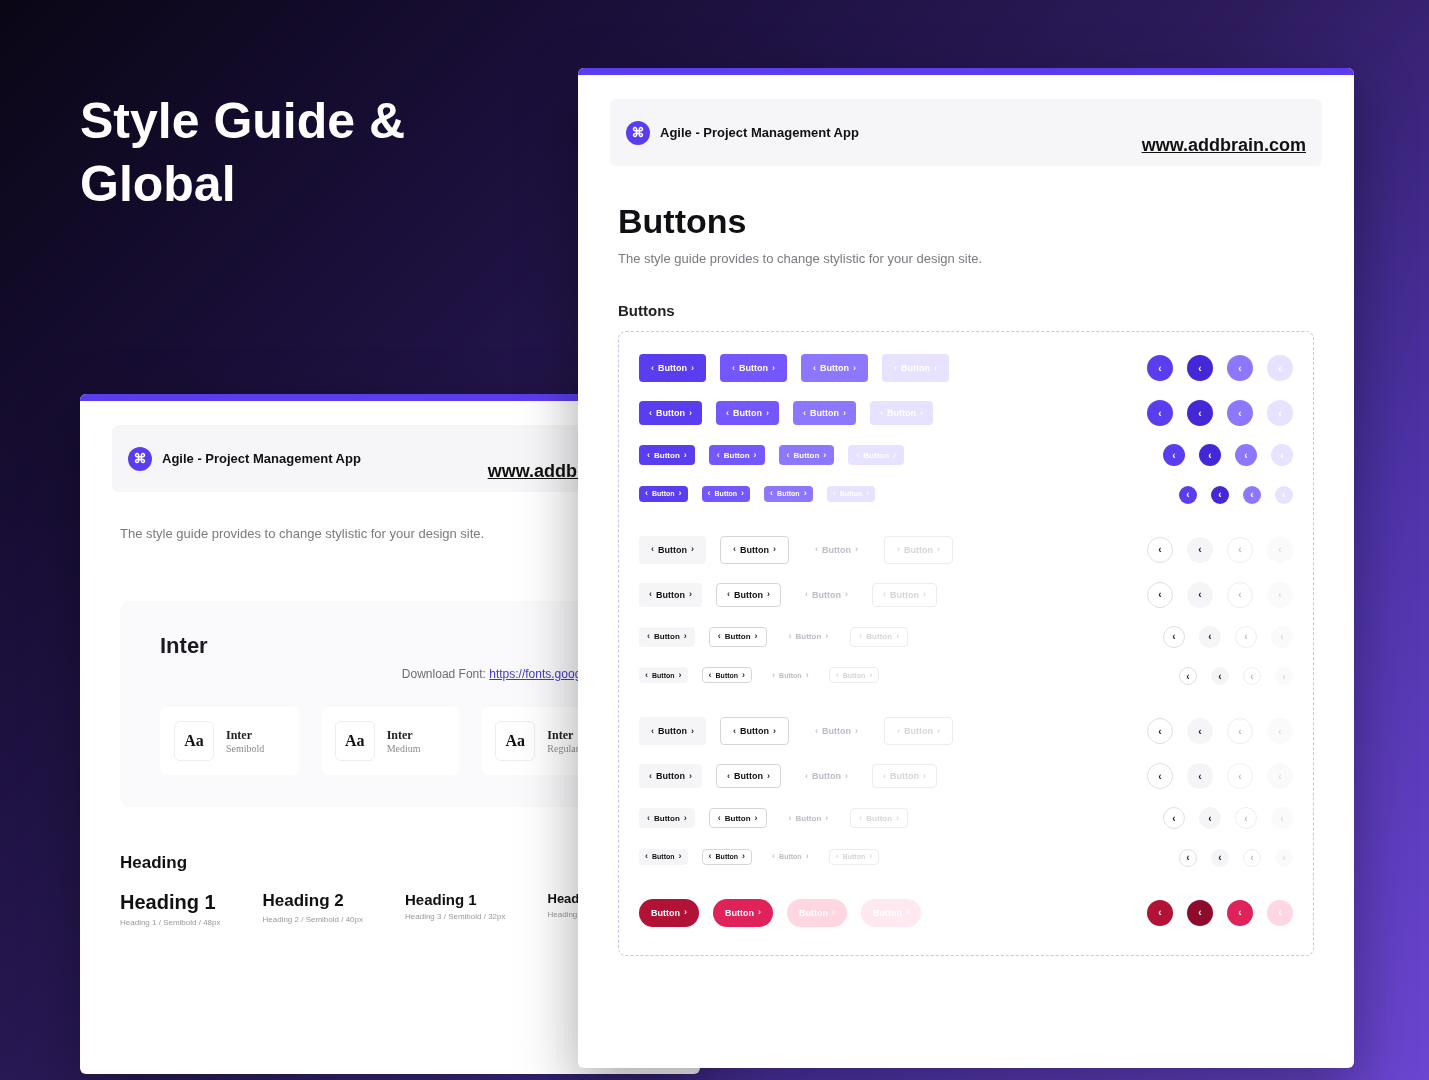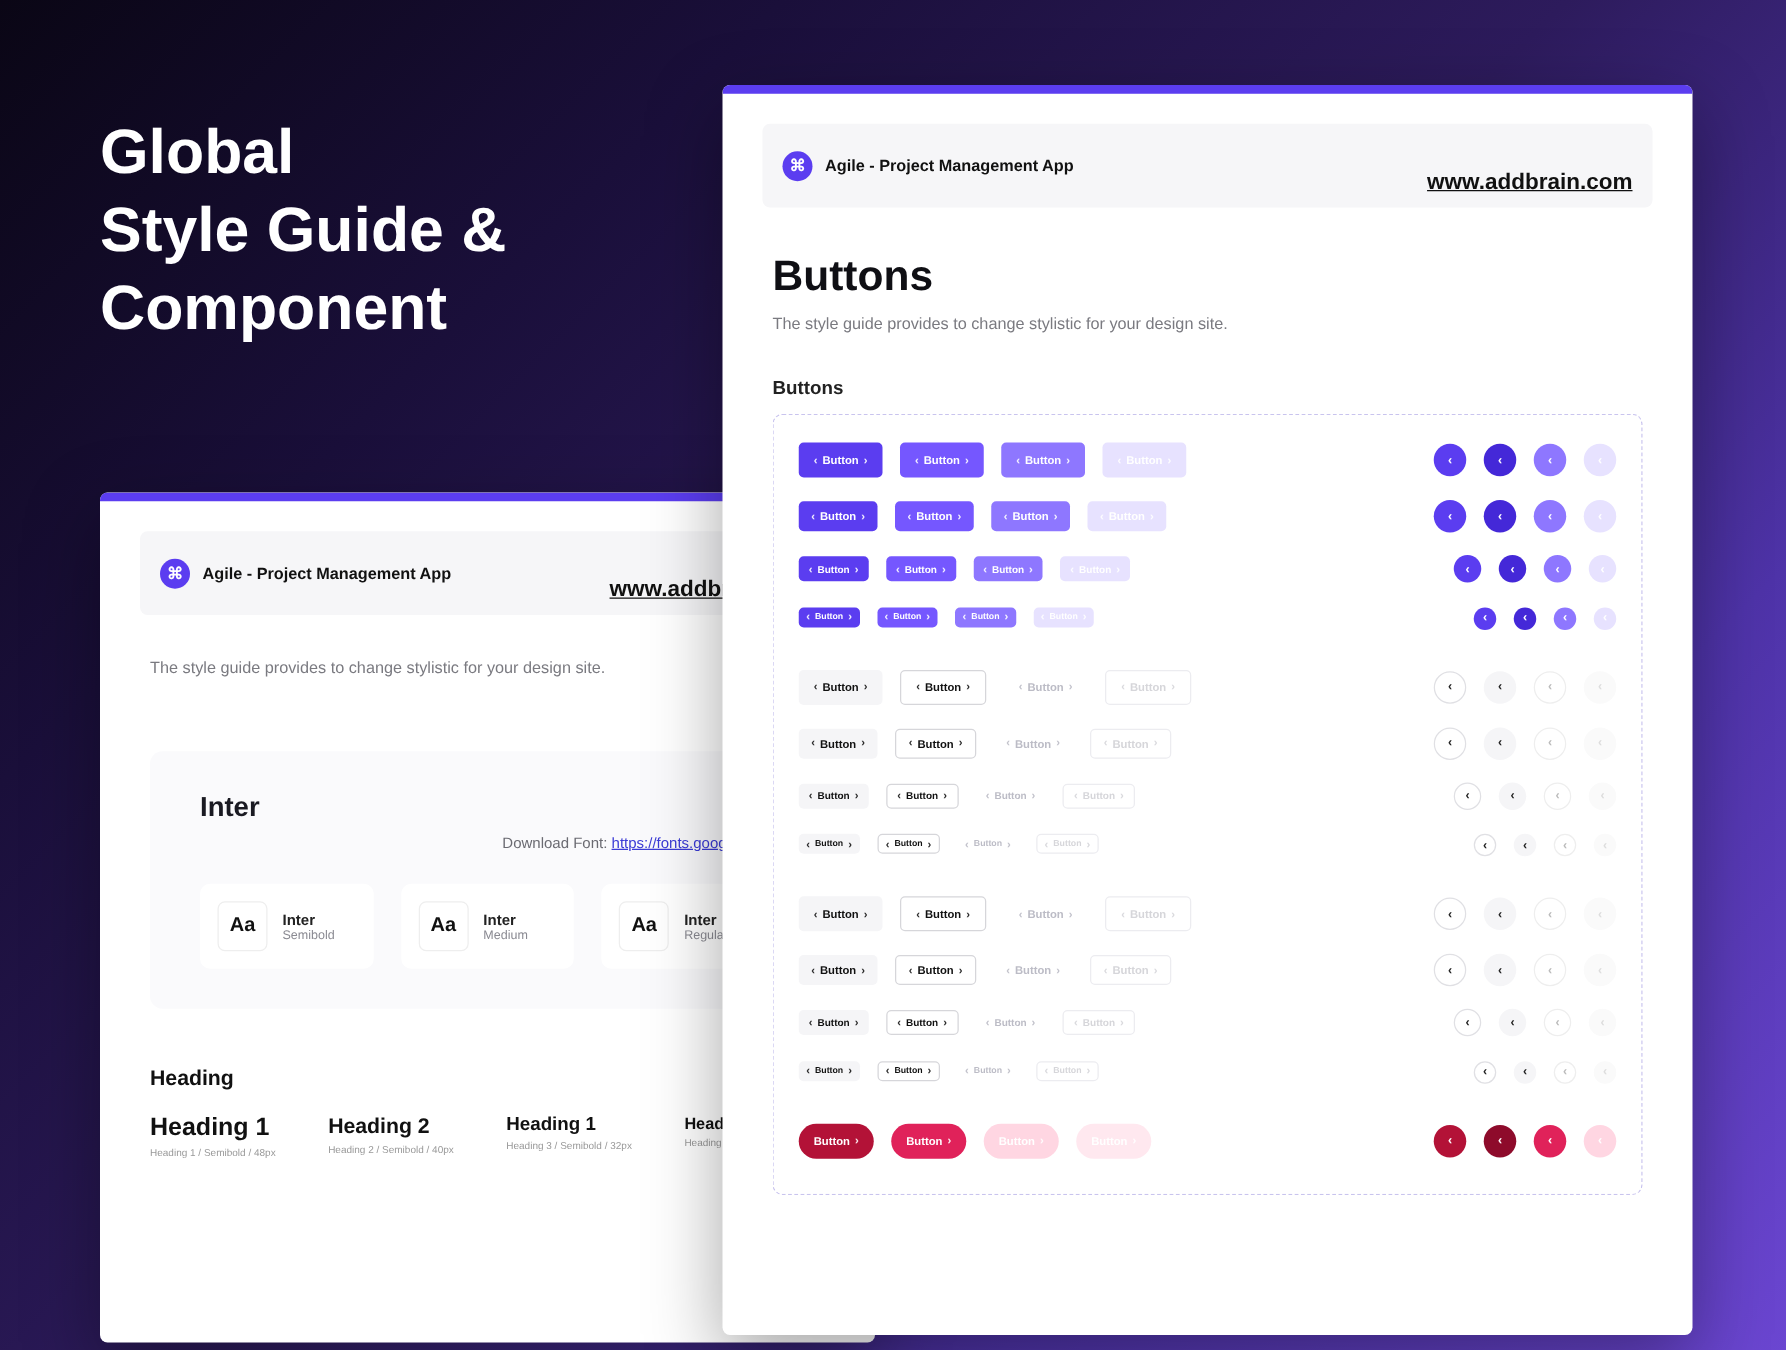--- a/index.html
+++ b/index.html
@@ -30,21 +30,21 @@
 .card-body { padding: 24px 40px; }
 .h1 { font-size: 34px; font-weight: 800; color: #0f0f14; margin-top: 12px; }
 .subtitle { font-size: 13px; color: #7a7a80; margin-top: 10px; }
 
 
 .typo-card { top: 394px; left: 80px; width: 620px; height: 680px; z-index: 1; }
 .font-block { margin-top: 60px; background: #fafafc; border-radius: 10px; padding: 32px 40px; }
 .font-title { font-size: 22px; font-weight: 600; color: #1a1a22; }
 .font-dl { font-size: 12px; color: #6b6b72; margin-top: 8px; text-align: right; }
 .font-dl a { color: #3b3bd6; text-decoration: underline; }
-.weight-row { display: flex; gap: 22px; margin-top: 26px; }
+.weight-row { display: flex; gap: 22px; margin-top: 26px; font-family: Liberation Serif, serif; }
 .weight-card { flex:1; background: #fff; border-radius: 8px; padding: 14px; display:flex; align-items:center; gap: 12px; }
 .aa-box { width: 40px; height: 40px; background:#fff; border:1px solid #eee; border-radius:6px; display:flex; align-items:center; justify-content:center; font-size: 16px; font-weight:700; color:#111; }
 .wname { font-size: 12px; font-weight: 600; color:#222; }
 .wsub { font-size: 10px; color:#8a8a92; }
 .heading-sec-title { font-size: 17px; font-weight: 800; color: #111; margin-top: 46px; }
 .headings-row { display:flex; gap: 30px; margin-top: 18px; }
 .hd-col { flex:1; }
 .hd-name { font-weight: 800; color:#111; }
 .heading-1 .hd-name { font-size: 20px; }
 .heading-2 .hd-name { font-size: 17px; }
@@ -93,23 +93,22 @@
 .v-r-disabled { background:#ffe8ef; color:#fff; border-radius:18px; }
 .c-r .circle.a { background:#b31237;color:#fff; }
 .c-r .circle.b { background:#8e0b2b;color:#fff; }
 .c-r .circle.c { background:#e0225a;color:#fff; }
 .c-r .circle.d { background:#ffd6e2;color:#fff; }
 </style>
 </head>
 <body>
 
 <div class="hero-title">
+  <div>Style Guide &amp;</div>
   <div>Global</div>
-  <div>Style Guide &amp;</div>
-  <div>Component</div>
 </div>
 
 <div class="card btn-card">
   <div class="card-top-bar"></div>
   <div class="card-header">
     <div style="display:flex;align-items:center;">
       <div class="logo-badge">⌘</div>
       <div class="app-name">Agile - Project Management App</div>
     </div>
     <a class="site-link">www.addbrain.com</a>

